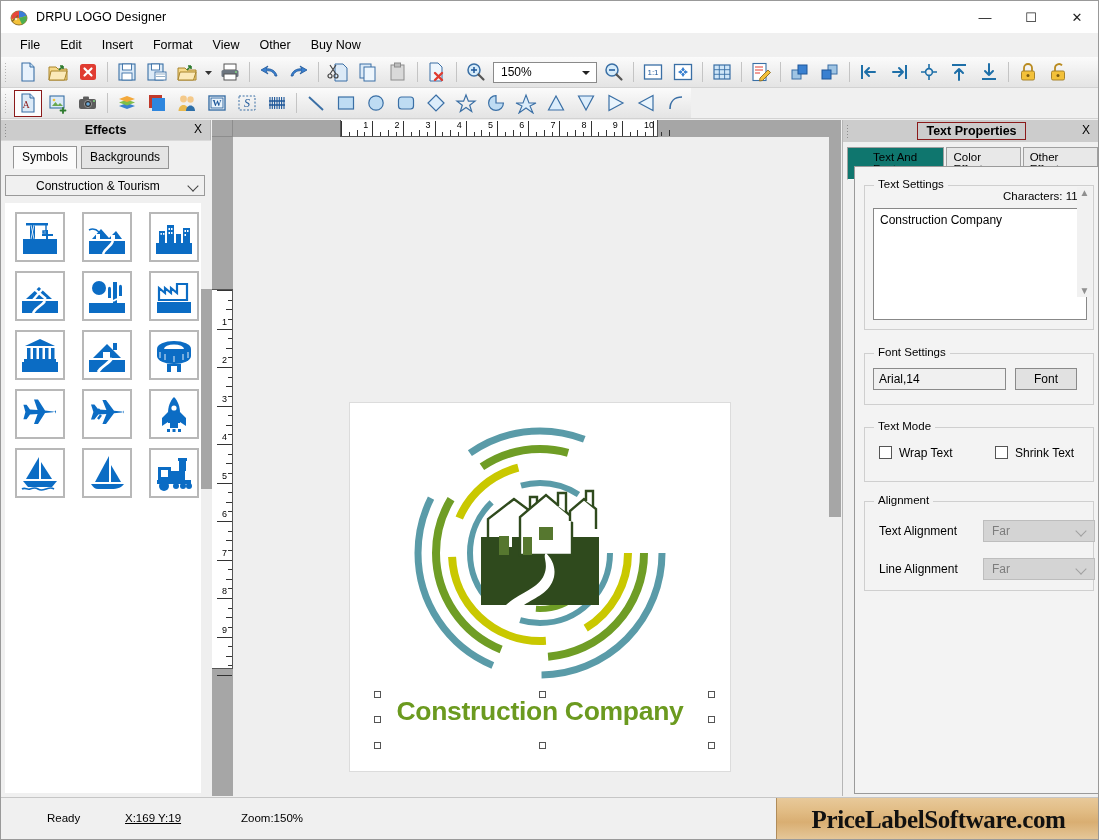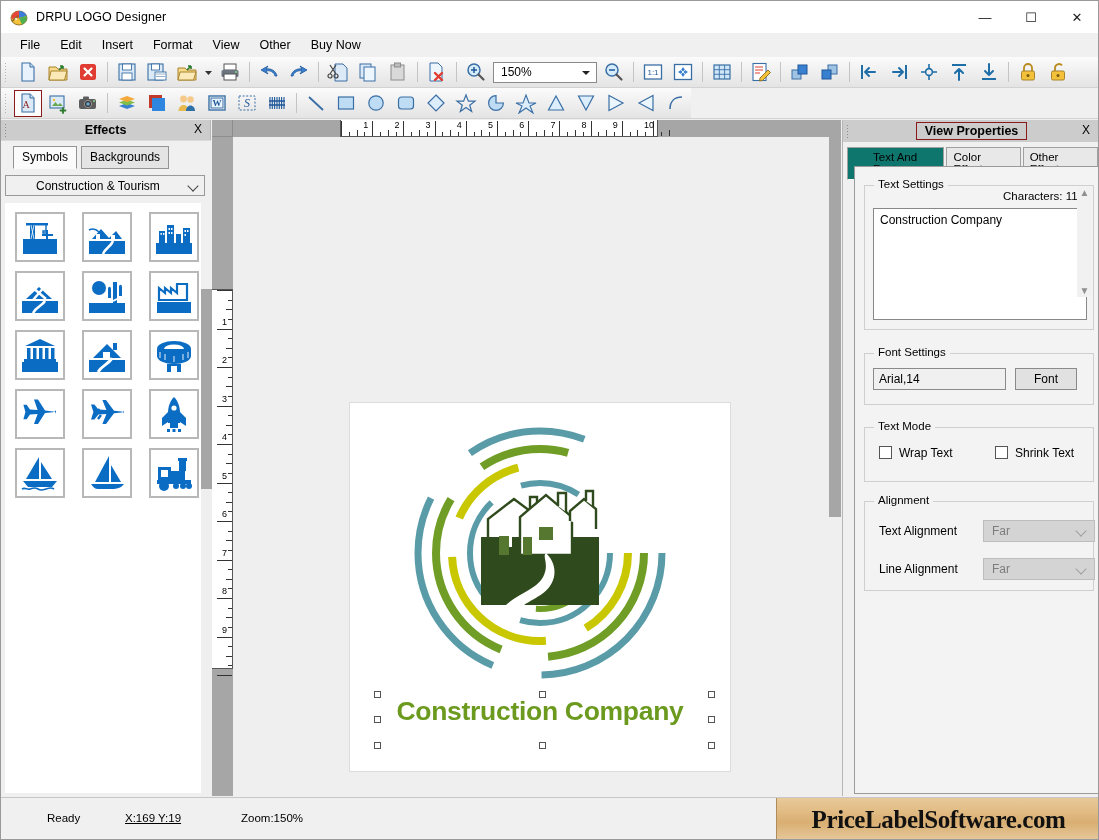--- a/index.html
+++ b/index.html
@@ -1120,21 +1120,21 @@
     </div>
 
     <div id="ws-vscroll">
       <div class="thumb"></div>
     </div>
   </div>
 
   <div id="right-panel">
     <div id="right-title">
       <div class="grip-dots"></div>
-      <div id="right-title-text">View Properties</div>
+      <div id="right-title-text">Text Properties</div>
       <div id="right-close">X</div>
     </div>
 
     <div id="rtabs">
       <div class="rtab sel">Text And Font</div>
       <div class="rtab">Color Effects</div>
       <div class="rtab">Other Effects</div>
     </div>
 
     <div id="rp-content">

